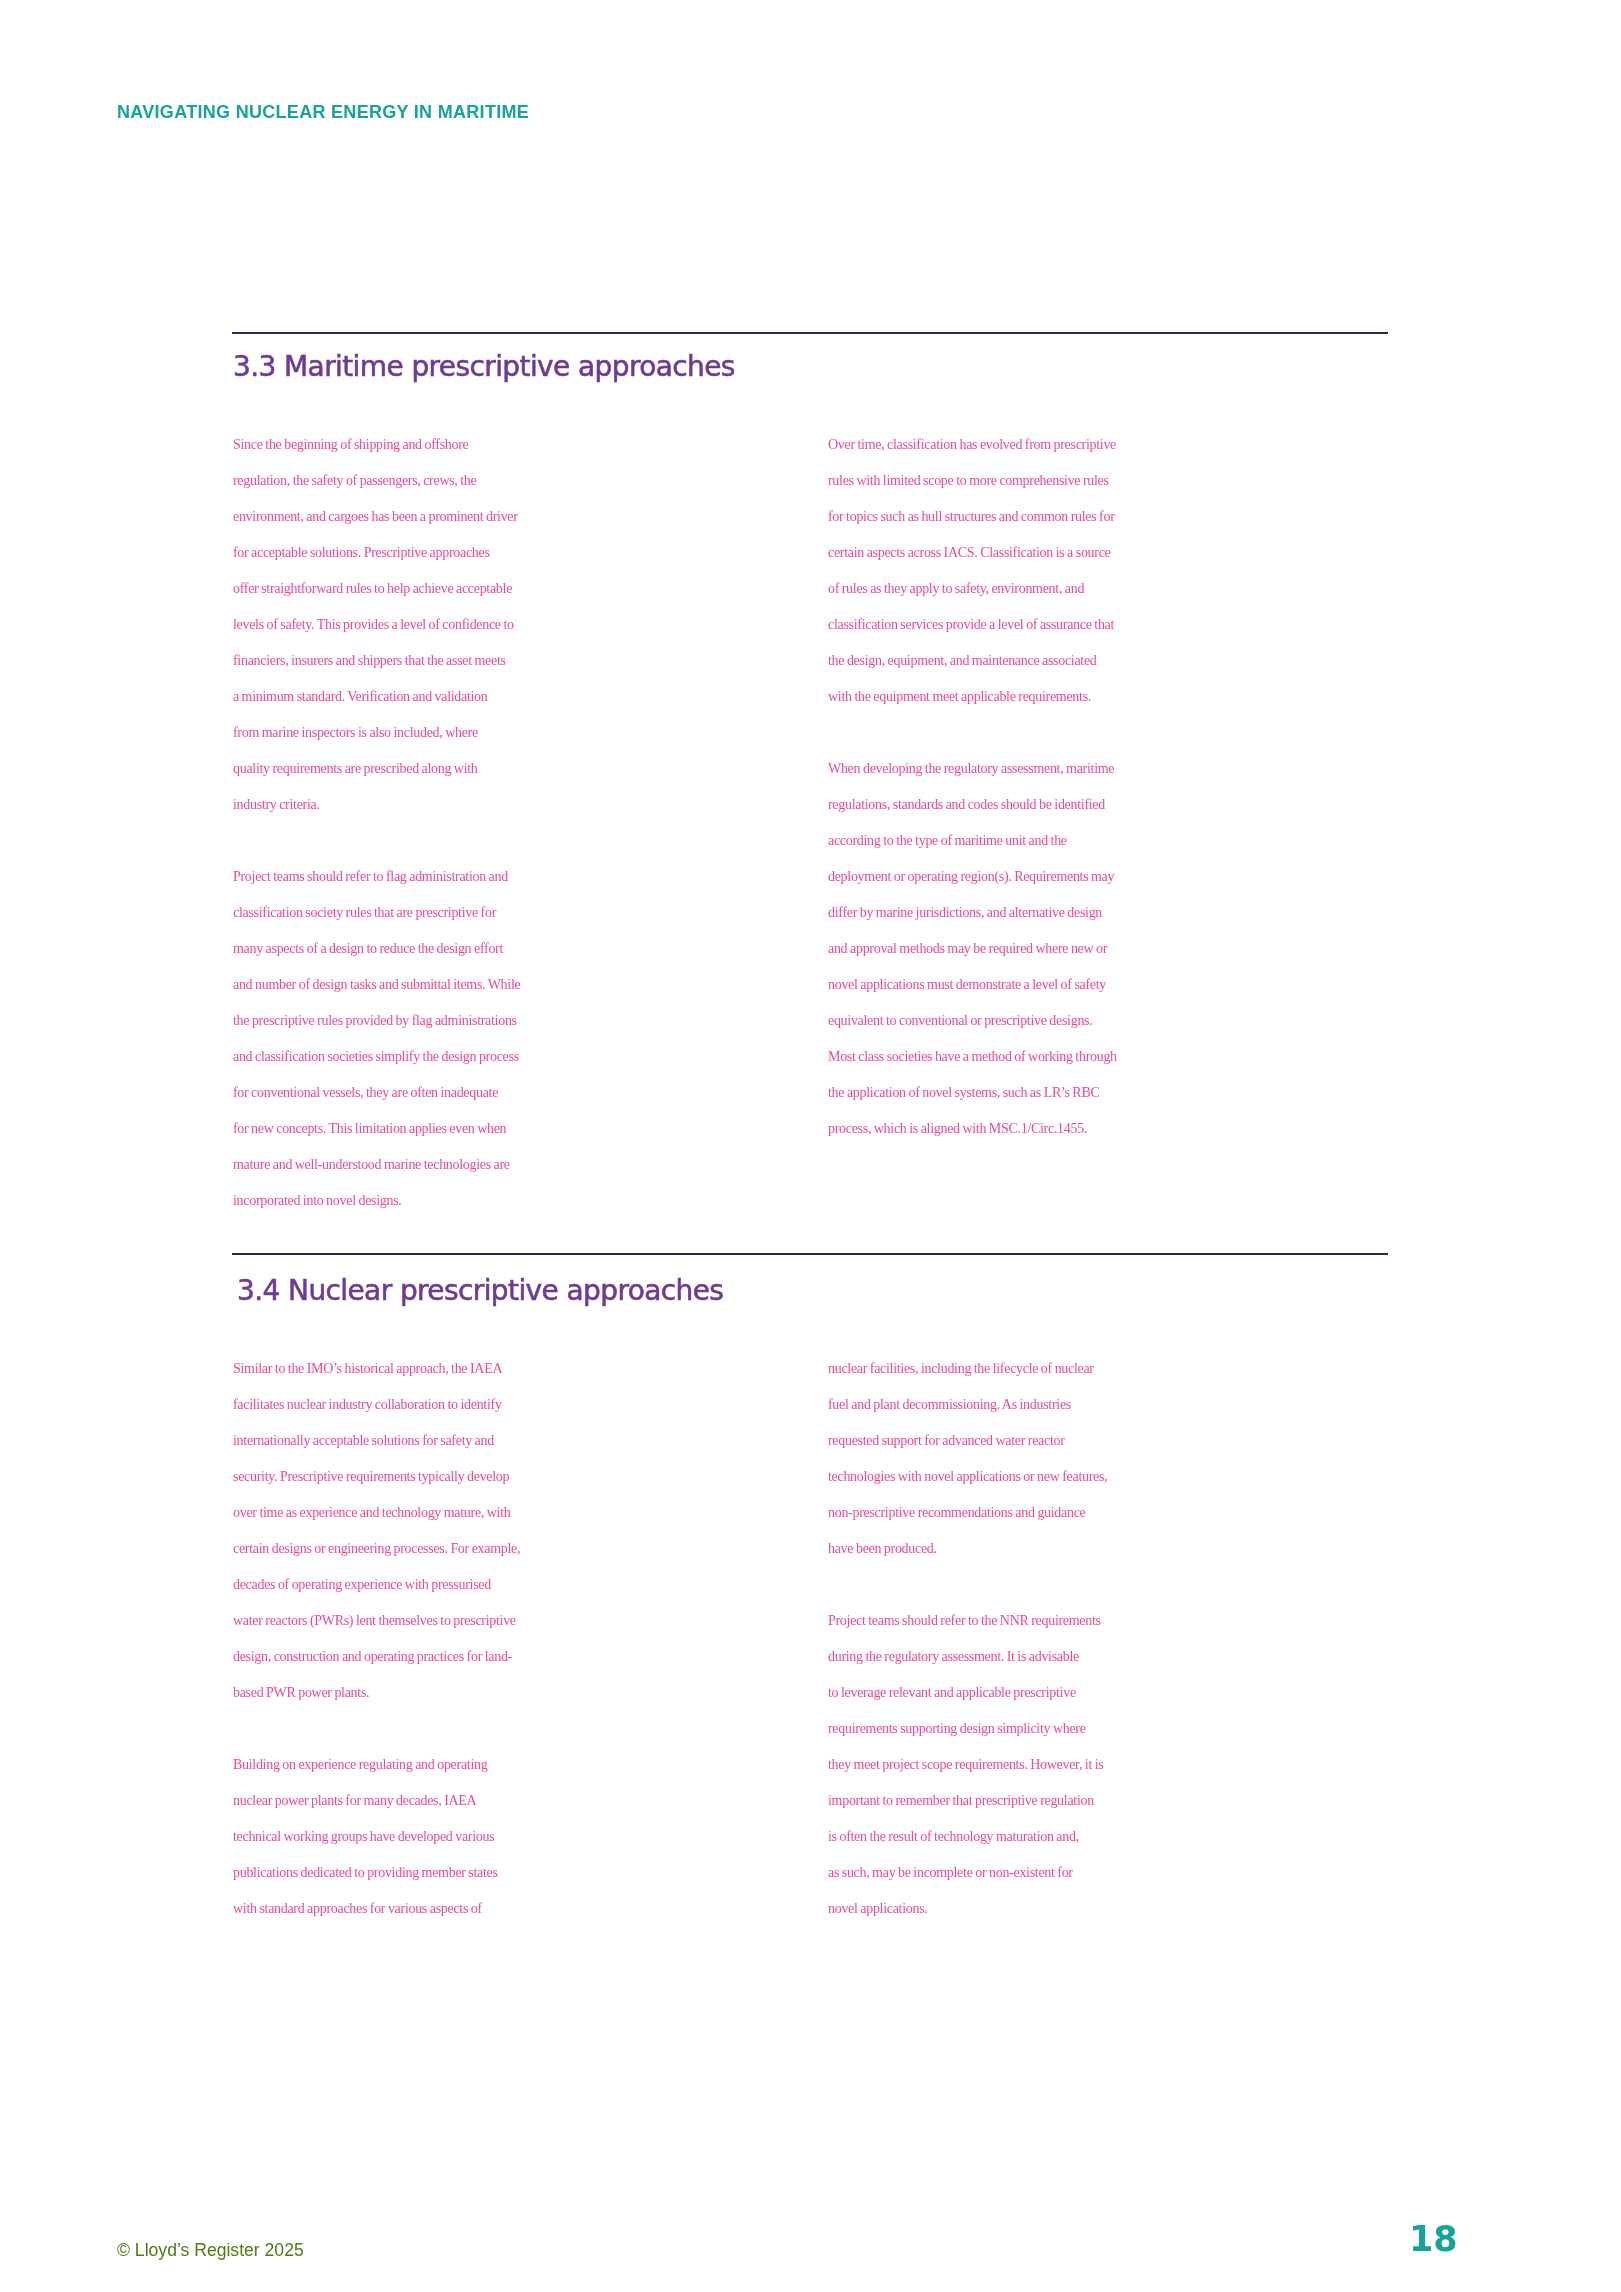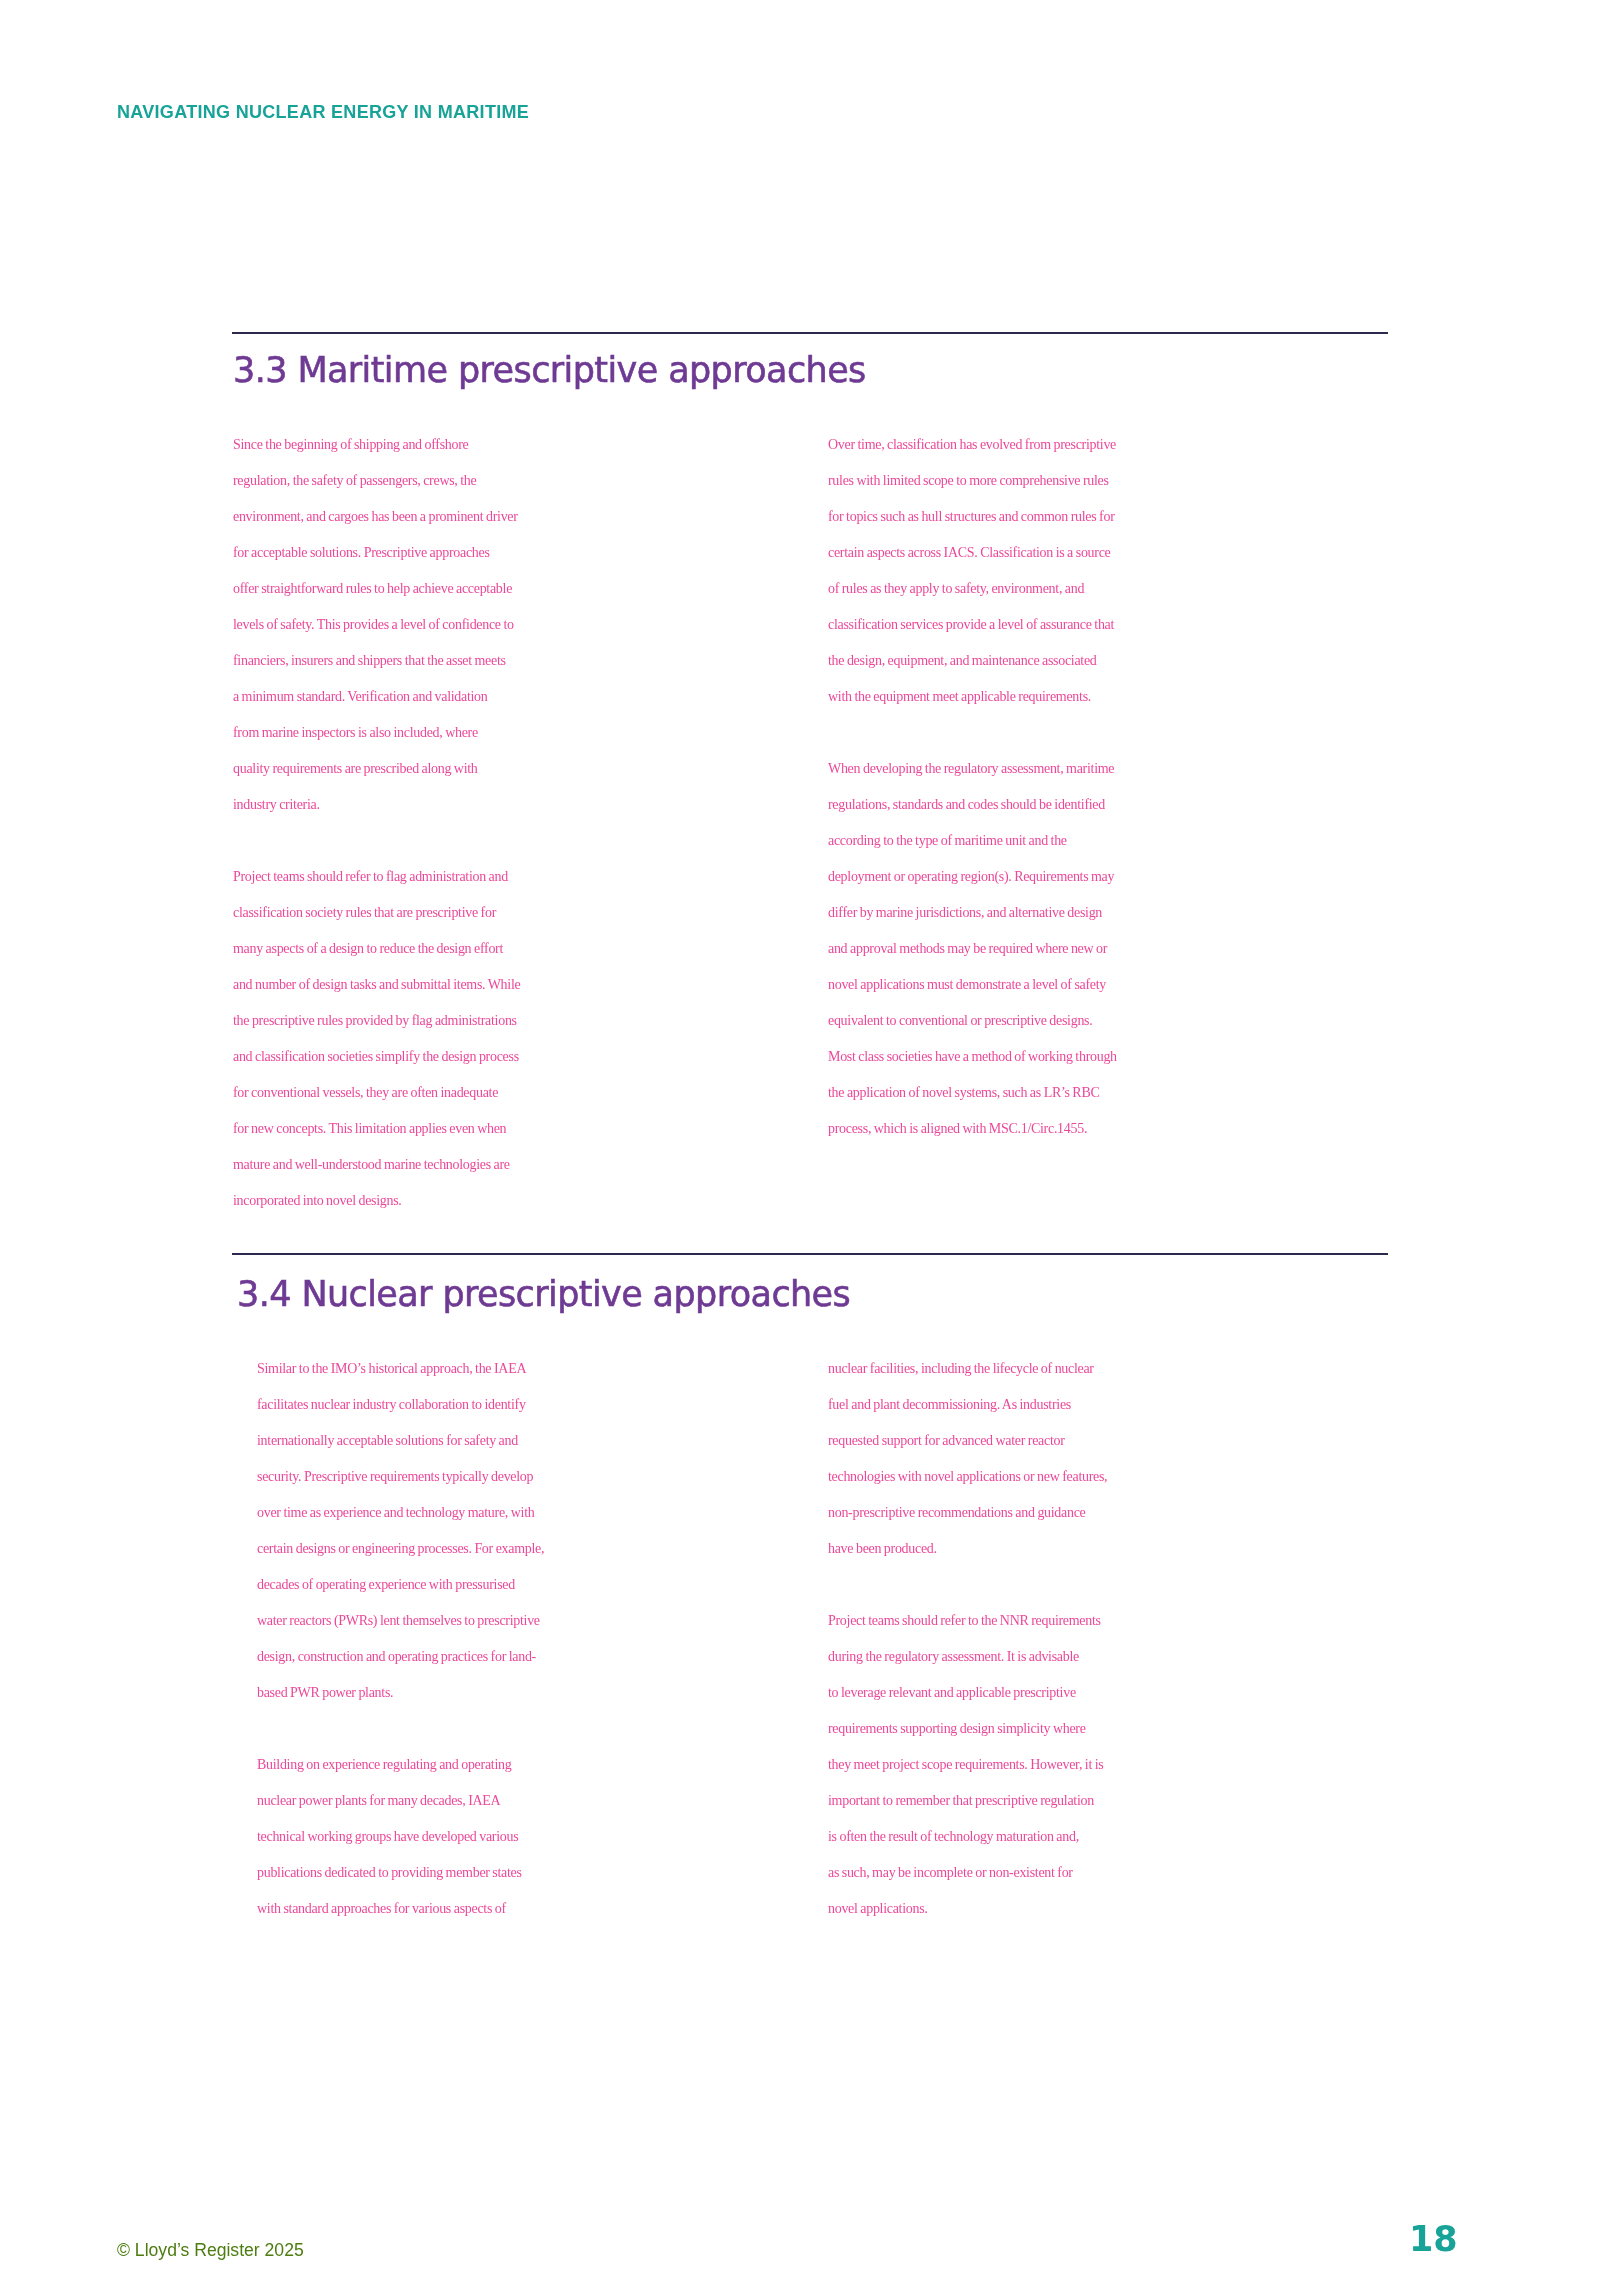--- a/index.html
+++ b/index.html
@@ -6,21 +6,21 @@
     body { width: 1621px; height: 2293px; position: relative; overflow: hidden; }
     .running-header {
       position: absolute; left: 117px; top: 102px;
       font-family: "Liberation Sans", sans-serif; font-weight: bold;
       font-size: 18px; letter-spacing: 0.3px; color: #17a398;
     }
     .rule { position: absolute; left: 232px; width: 1156px; height: 2px; background: #2b2a4e; }
     .heading {
       position: absolute; left: 233px;
       font-family: "DejaVu Sans", sans-serif; font-weight: normal;
-      font-size: 35px; letter-spacing: -0.6px; color: #6e3a93;
+      font-size: 28px; letter-spacing: -0.6px; color: #6e3a93;
       -webkit-text-stroke: 0.6px #6e3a93; white-space: nowrap;
     }
     .col {
       position: absolute; width: 578px;
       font-family: Liberation Serif, serif;
       font-size: 14px; line-height: 36px; color: #ec4899;
       letter-spacing: -0.3px; word-spacing: -0.5px;
     }
     .col p { margin: 0 0 36px 0; white-space: nowrap; }
     .col p:last-child { margin-bottom: 0; }
@@ -90,21 +90,21 @@
       <span class="ln">novel applications must demonstrate a level of safety</span>
       <span class="ln">equivalent to conventional or prescriptive designs.</span>
       <span class="ln">Most class societies have a method of working through</span>
       <span class="ln">the application of novel systems, such as LR’s RBC</span>
       <span class="ln">process, which is aligned with MSC.1/Circ.1455.</span>
     </p>
   </div>
 
 <div class="rule" style="top:1253px;"></div>
 <h2 class="heading" style="top:1270px; margin:4px;">3.4 Nuclear prescriptive approaches</h2>
-<div class="col" style="left:233px; top:1351px;margin-left:24px;">
+<div class="col" style="left:233px; top:1351px;">
     <p>
       <span class="ln">Similar to the IMO’s historical approach, the IAEA</span>
       <span class="ln">facilitates nuclear industry collaboration to identify</span>
       <span class="ln">internationally acceptable solutions for safety and</span>
       <span class="ln">security. Prescriptive requirements typically develop</span>
       <span class="ln">over time as experience and technology mature, with</span>
       <span class="ln">certain designs or engineering processes. For example,</span>
       <span class="ln">decades of operating experience with pressurised</span>
       <span class="ln">water reactors (PWRs) lent themselves to prescriptive</span>
       <span class="ln">design, construction and operating practices for land-</span>

